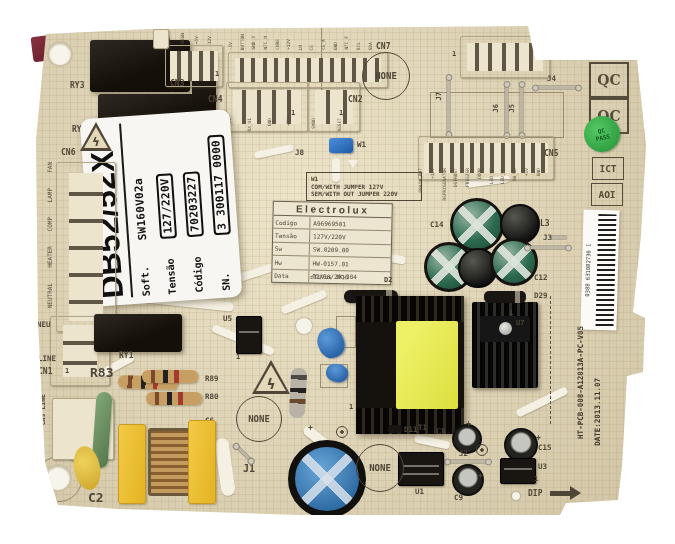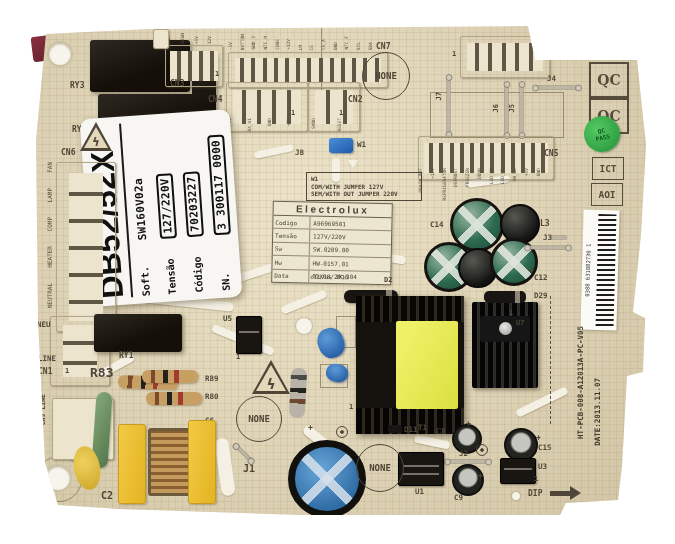--- a/index.html
+++ b/index.html
@@ -447,16 +447,16 @@
     <span class="lbl" style="left:243px;top:464px;font-size:10px;">J1</span>
     <div class="wire h" style="left:234px;top:452px;width:20px;height:3px;transform:rotate(45deg);"></div>
 
     <span class="lbl vtext" style="left:40px;top:394px;font-size:6.5px;">CN9 LINE</span>
     <div class="conn" style="left:52px;top:398px;width:40px;height:40px;padding:10px;background-clip:border-box;"></div>
     <div class="mov"></div>
     <div class="ydisc"></div>
     <div class="ycap" style="left:118px;top:424px;width:26px;height:78px;"></div>
     <div class="coil"></div>
     <div class="ycap" style="left:188px;top:420px;width:26px;height:82px;"></div>
-    <span class="lbl" style="left:101px;top:491px;font-size:10px;">C2</span>
+    <span class="lbl" style="left:88px;top:491px;font-size:13px;">C2</span>
 
   </div>
 </div>
 
 </body></html>

